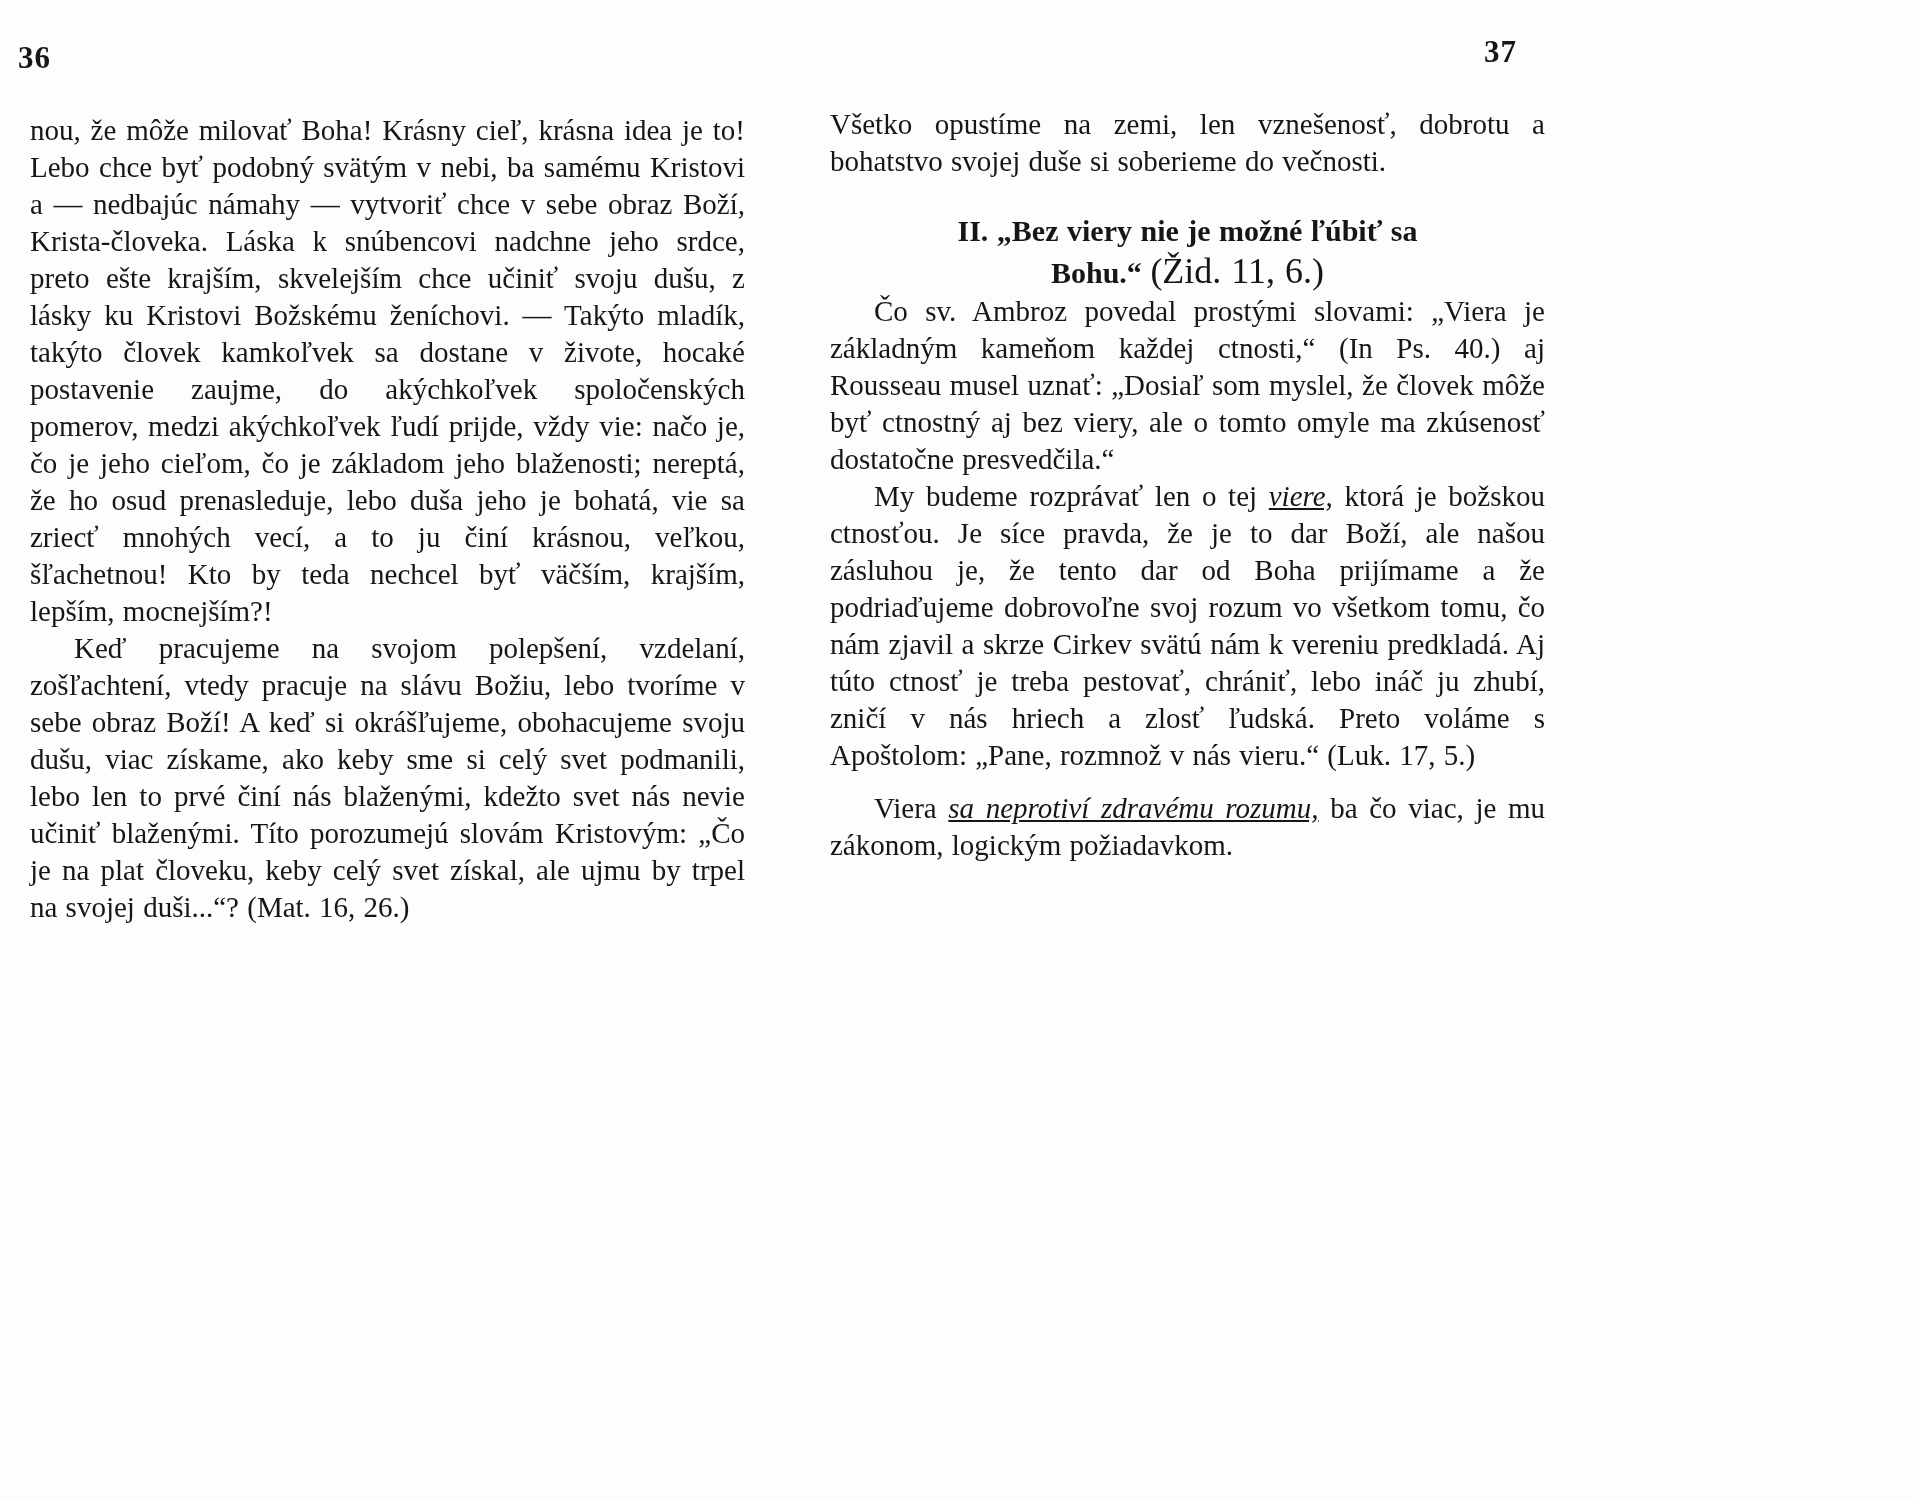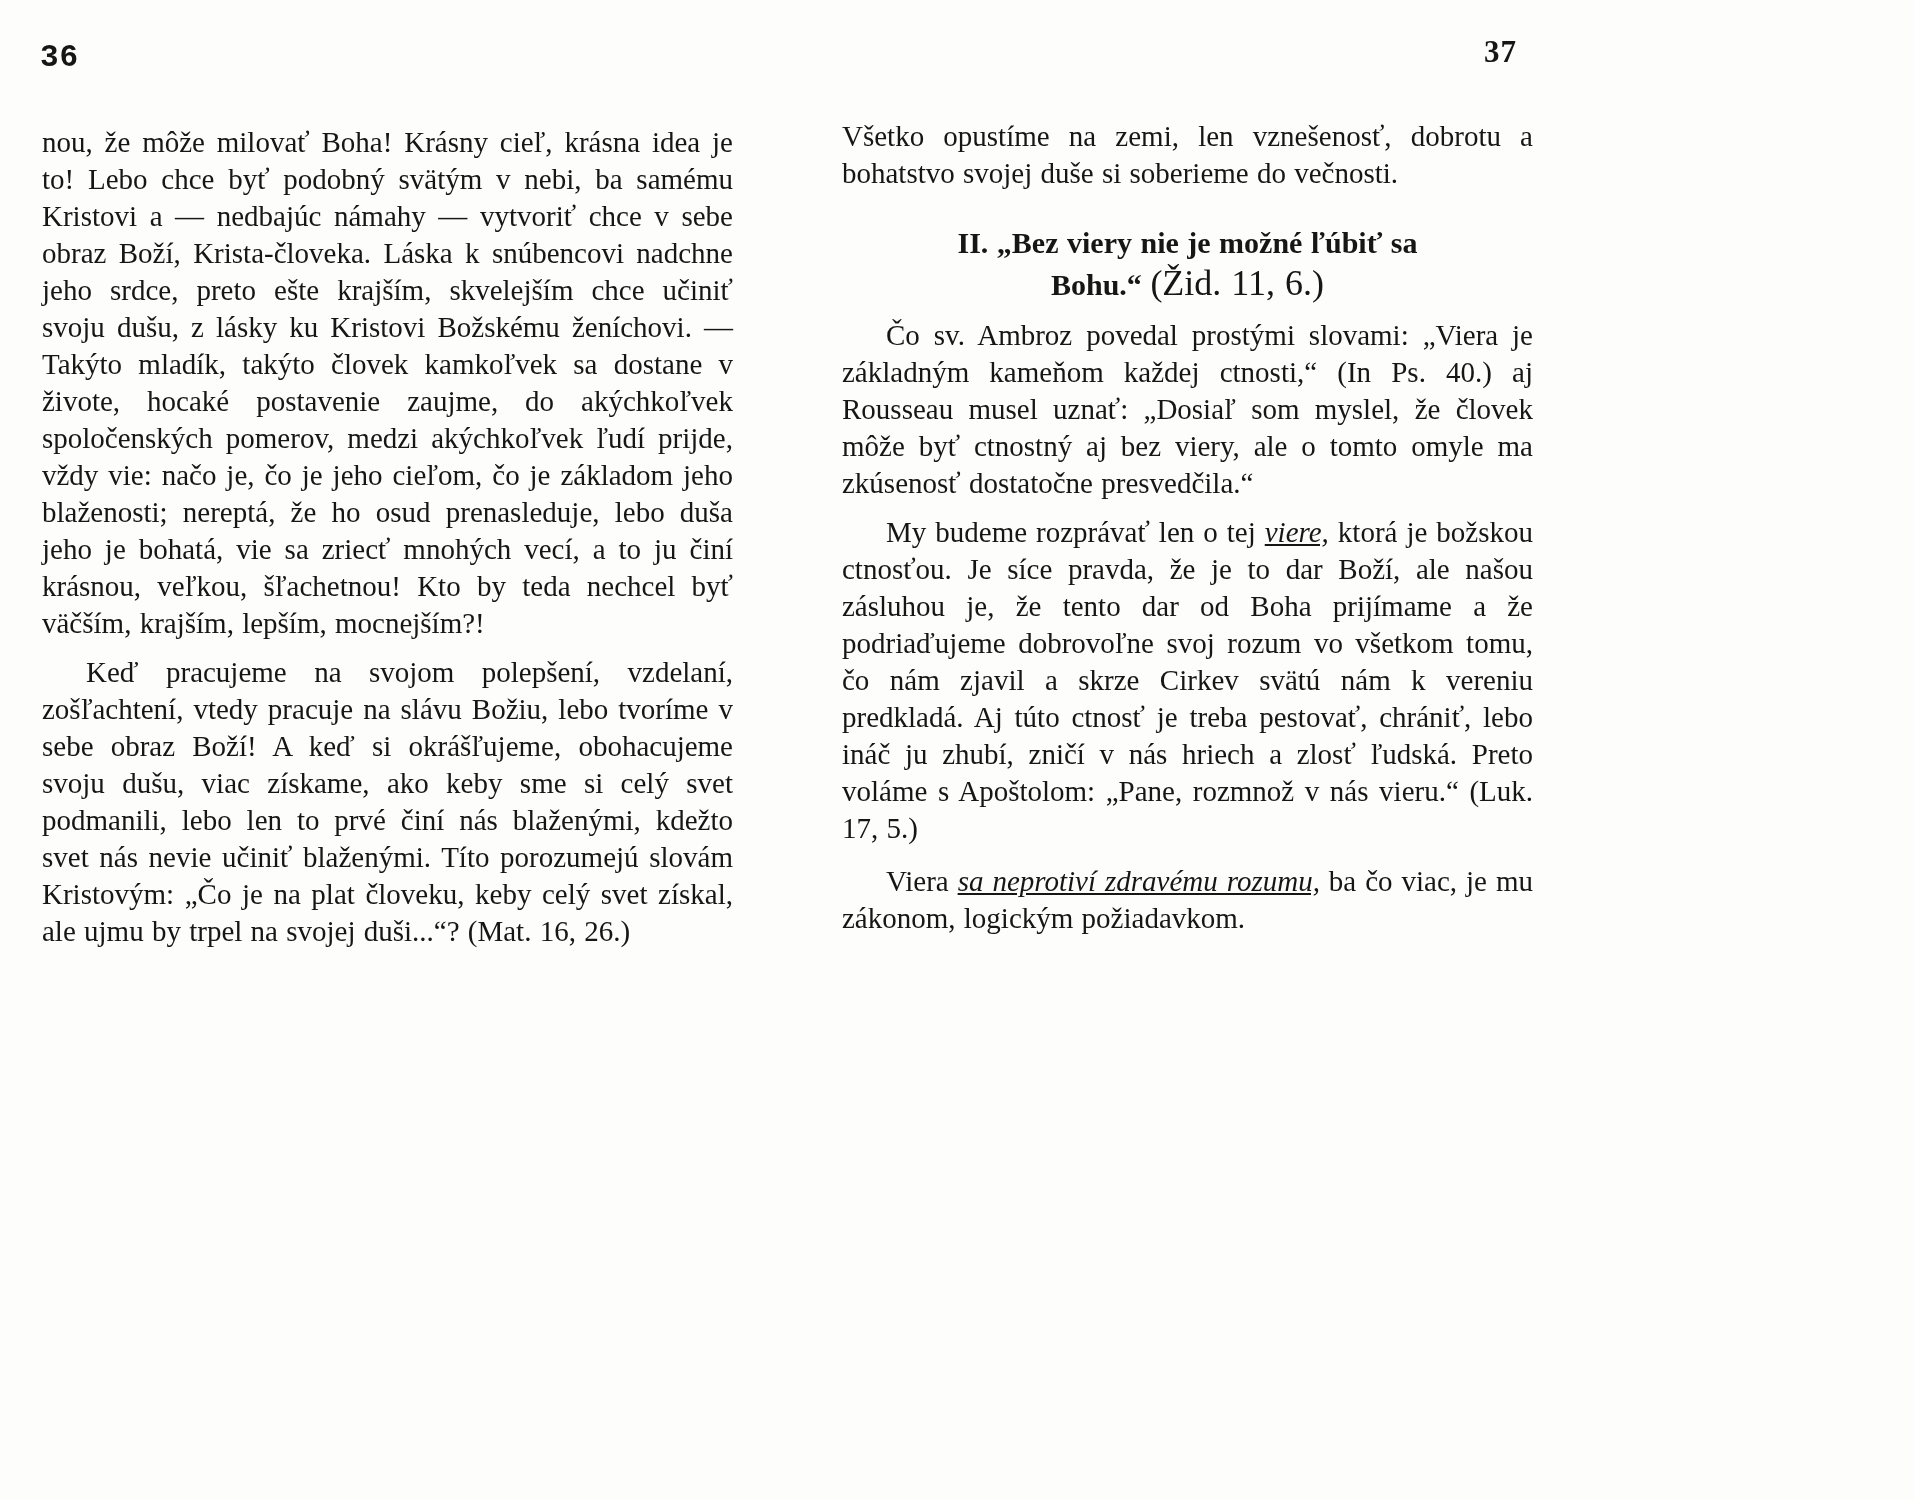--- a/index.html
+++ b/index.html
@@ -14,35 +14,35 @@
     font-family: "Liberation Serif", "DejaVu Serif", serif;
     color: #161616;
     overflow: hidden;
   }
   .pagenum {
     position: absolute;
     font-size: 31px;
     font-weight: bold;
     letter-spacing: 1px;
   }
-  .pagenum-left { left: 40px; top: 40px; font-family: Liberation Mono, monospace; }
+  .pagenum-left { left: 18px; top: 40px; }
   .pagenum-right { left: 1484px; top: 34px; }
 
   .column {
     position: absolute;
     width: 715px;
     font-size: 29px;
     line-height: 37px;
     text-align: justify;
     word-spacing: 1px;
   }
   .col-left  { left: 30px;  top: 112px; }
   .col-right { left: 830px; top: 106px; }
 
-  p { margin: 12px; }
+  p { margin: 0; }
   p.indent { text-indent: 44px; }
 
   .heading {
     text-align: center;
     font-weight: bold;
     font-size: 30px;
     line-height: 41px;
     margin: 30px 0 0 0;
     text-indent: 0;
   }

